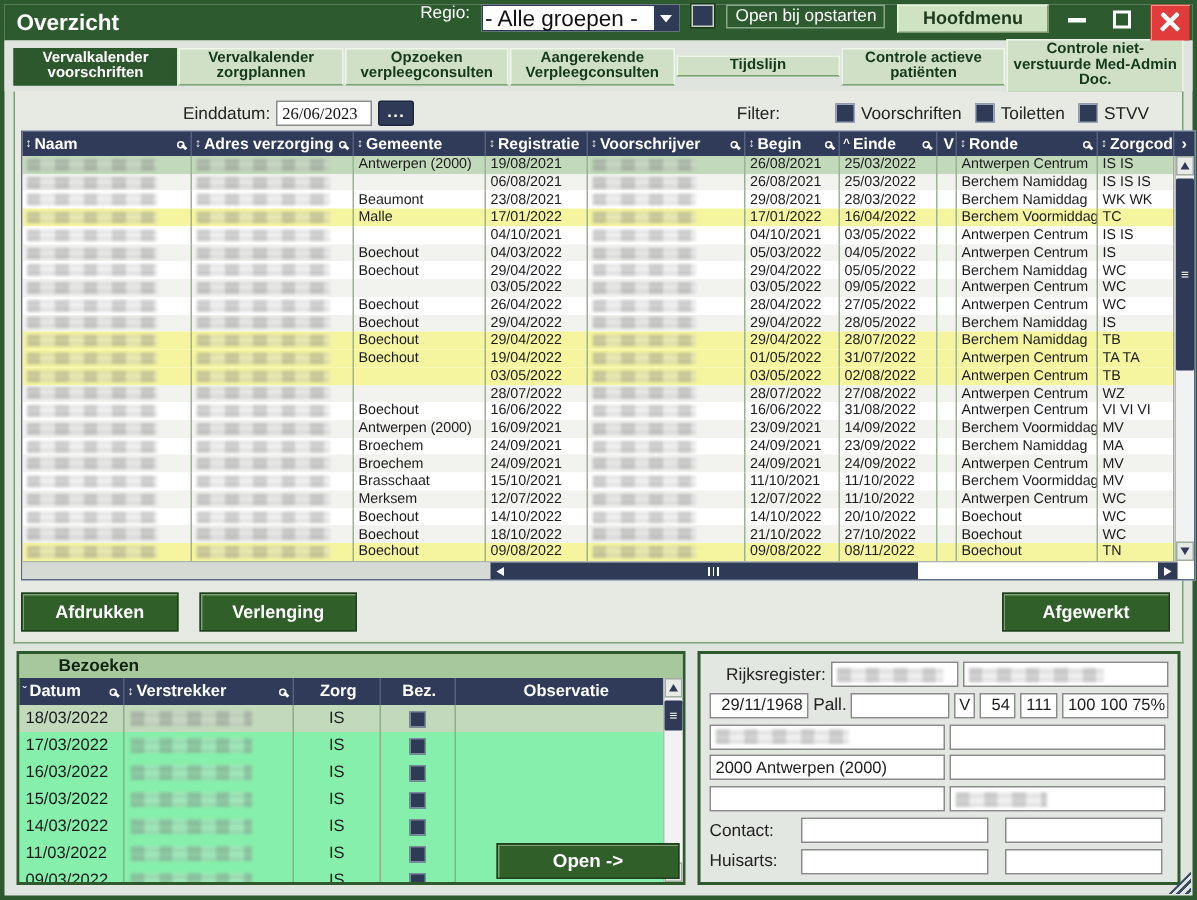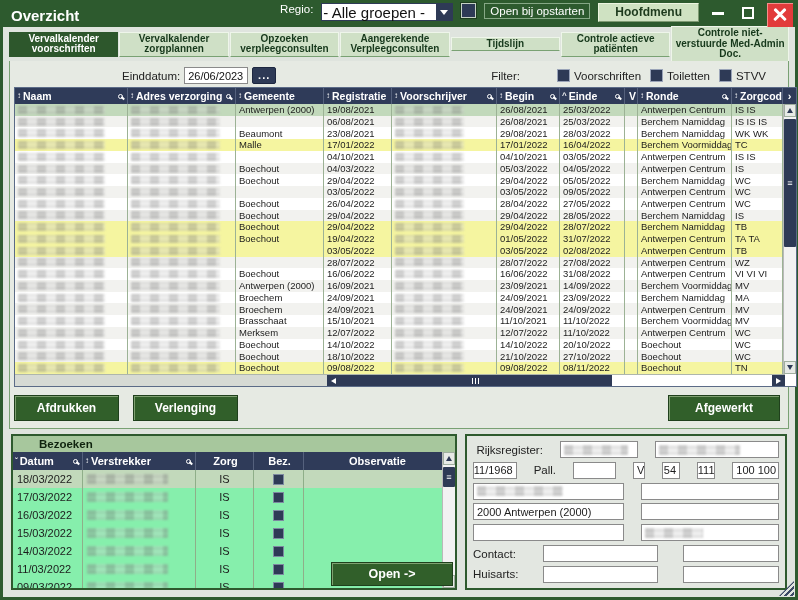--- a/index.html
+++ b/index.html
@@ -31,21 +31,21 @@
   
   .tabbar { height:34px; display:flex; gap:1px; padding:0 6px; background:#dfe4de; align-items:center; }
   .tab { flex:1; background:#cfe0c6; border:1px solid #eef5ea; border-bottom:1px solid #79a173; color:#16381b; font-weight:bold; font-size:10px; line-height:10.5px; display:flex; align-items:center; justify-content:center; text-align:center; padding:1px 2px; }
   .tab.active { background:#2d572c; color:#fff; border-color:#2d572c; }
   .tab.wide { flex:1.08; }
 
   
   .tab-panel { margin:0 6px; height:368px; border:1px solid #79a173; border-top:none; background:#e6eae3; position:relative; padding-top:3px; }
 
   .filter-row { height:23px; display:flex; align-items:center; padding-left:112px; gap:4px; font-size:11.5px; color:#222; }
-  .inp { height:17px; border:1px solid #8a8a8a; background:#fff; font-size:11px; font-family:Liberation Sans, sans-serif; color:#111; padding:0 3px; }
+  .inp { height:17px; border:1px solid #8a8a8a; background:#fff; font-size:11px; font-family:Liberation Serif, serif; color:#111; padding:0 3px; }
   .einddatum-inp { width:64px; }
   .browse-btn { width:24px; height:17px; background:#2e3a56; color:#fff; font-weight:bold; border:1px solid #1d2740; border-radius:2px; font-size:11px; line-height:11px; letter-spacing:1px; }
   .filter-right { margin-left:auto; margin-right:22px; display:flex; align-items:center; gap:9px; }
   .cb { width:13px; height:13px; background:#2e3a56; border:1px solid #9aa4b8; }
   .cb-item { display:flex; align-items:center; gap:4px; }
 
   
   .grid-wrap { margin-left:4px; width:783px; position:relative; border:1px solid #5b6b87; background:#fff; }
   .grid-head { display:flex; height:16px; background:#2f3b59; color:#fff; }
   .th { display:flex; align-items:center; gap:2px; font-weight:bold; font-size:10.5px; padding:0 2px; border-right:1px solid #55617d; white-space:nowrap; overflow:hidden; }
@@ -102,21 +102,21 @@
   .btr.selected { background:#c2d9bb;text-align:right; }
   .btd { font-size:11px; line-height:17px; padding:0 4px; border-right:1px solid #8fae89; white-space:nowrap; overflow:hidden; display:flex; align-items:center; }
   .b-datum{width:70px}.b-verstrekker{width:113px}.b-zorg{width:58px;justify-content:center}
   .b-bez{width:50px;justify-content:center}.b-observatie{width:146px}
   .cb-small { width:11px; height:11px; background:#2e3a56; border:1px solid #7c88a0; }
   .bez-vscroll { position:absolute; top:16px; right:0; width:13px; height:136px; background:#f2f2f2; border-left:1px solid #b9b9b9; display:flex; flex-direction:column; }
   .bez-vscroll .v-thumb { height:20px; }
   .open-btn { position:absolute; right:2px; bottom:2px; width:122px; height:24px; background:#315f2a; color:#fff; font-weight:bold; font-size:12.5px; border:1px solid #1f401c; box-shadow:inset 1px 1px 0 #7fa071; text-align:center; line-height:22px; }
 
   .pat-panel { width:322px; border:2px solid #2e5a2e; background:#e3e7e1; padding:5px 6px; display:flex; flex-direction:column; justify-content:space-between; }
-  .prow { display:flex; align-items:center; gap:17px; }
+  .prow { display:flex; align-items:center; gap:3px; }
   .plabel { font-size:11.5px; color:#222; }
   .pl-r { width:80px; text-align:right; }
   .pinp { height:17px; border:1px solid #8a8a8a; background:#fff; font-size:11px; padding:0 3px; display:flex; align-items:center; overflow:hidden; white-space:nowrap; }
   .ta-r { justify-content:flex-end; }
   .ta-c { justify-content:center; }
 
   .grip { position:absolute; right:1px; bottom:1px; width:15px; height:15px;
     background:repeating-linear-gradient(135deg, transparent 0 2px, #3c4a66 2px 4px);
     clip-path:polygon(100% 0, 100% 100%, 0 100%); }
 </style>

